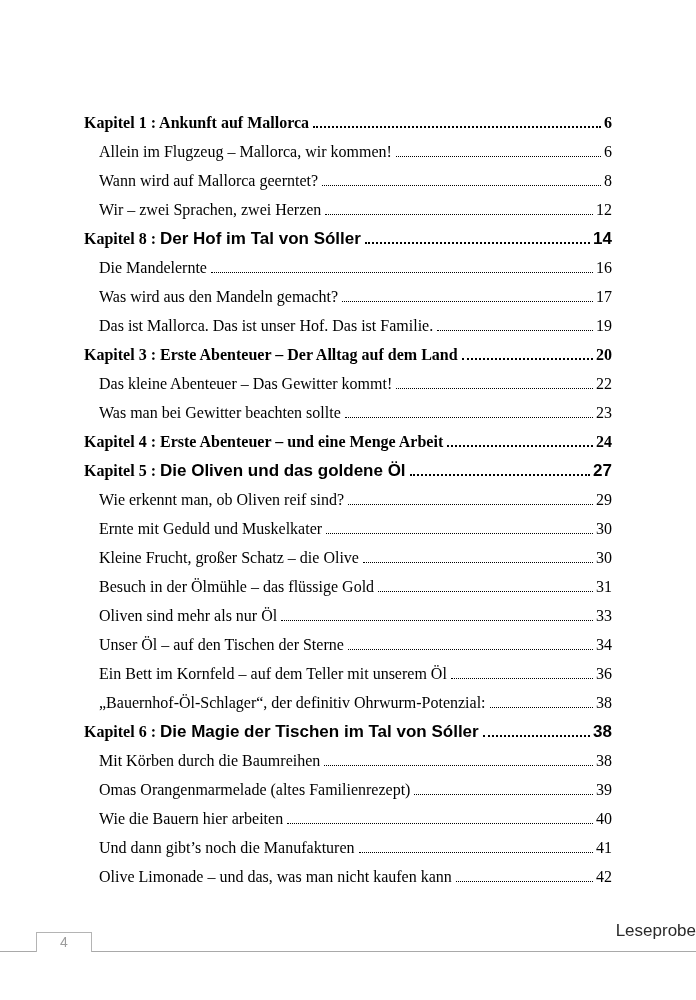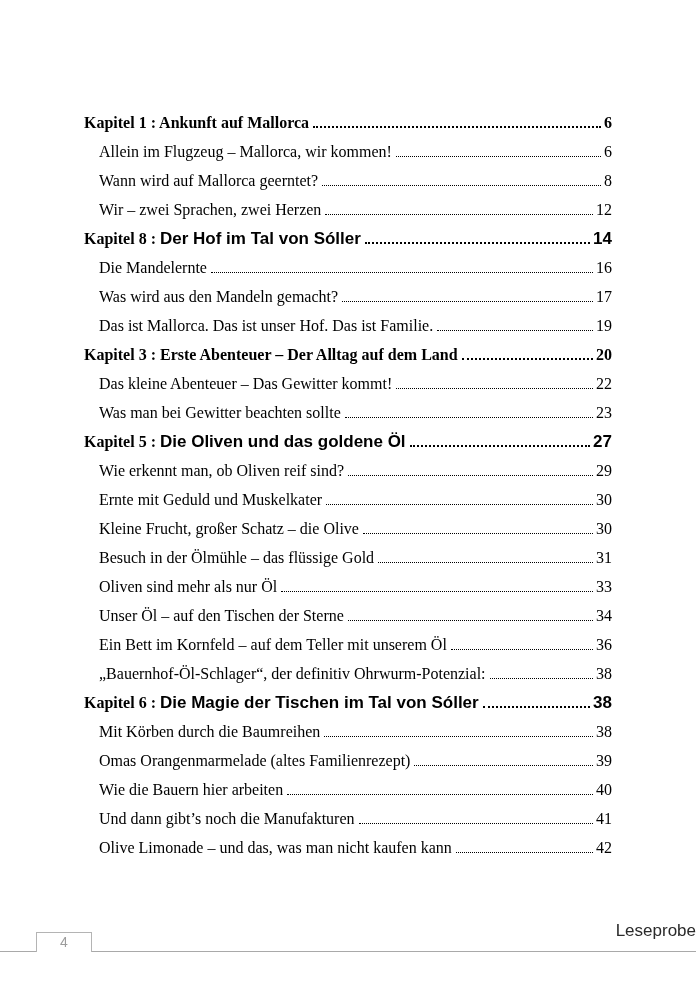--- a/index.html
+++ b/index.html
@@ -134,20 +134,25 @@
       <span class="txt serif">Das kleine Abenteuer – Das Gewitter kommt!</span>
       <span class="dots"></span>
       <span class="pg pg-serif">22</span>
     </div>
     <div class="toc-row lvl2">
       <span class="txt serif">Was man bei Gewitter beachten sollte</span>
       <span class="dots"></span>
       <span class="pg pg-serif">23</span>
     </div>
     <div class="toc-row lvl1">
+      <span class="txt serif">Kapitel 4 : Erste Abenteuer – und eine Menge Arbeit</span>
+      <span class="dots"></span>
+      <span class="pg pg-serif">24</span>
+    </div>
+    <div class="toc-row lvl1">
       <span class="txt serif">Kapitel 5 : </span>
       <span class="txt sans">Die Oliven und das goldene Öl</span>
       <span class="dots"></span>
       <span class="pg pg-sans">27</span>
     </div>
     <div class="toc-row lvl2">
       <span class="txt serif">Wie erkennt man, ob Oliven reif sind?</span>
       <span class="dots"></span>
       <span class="pg pg-serif">29</span>
     </div>

